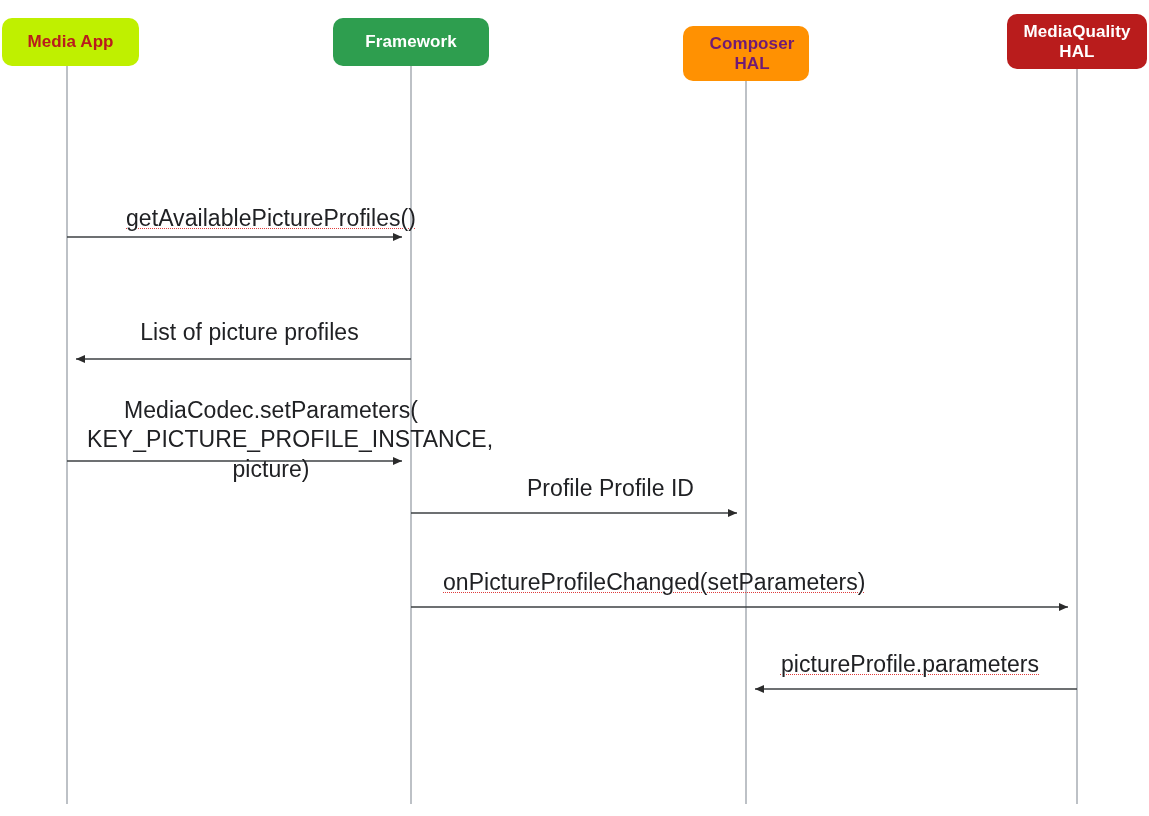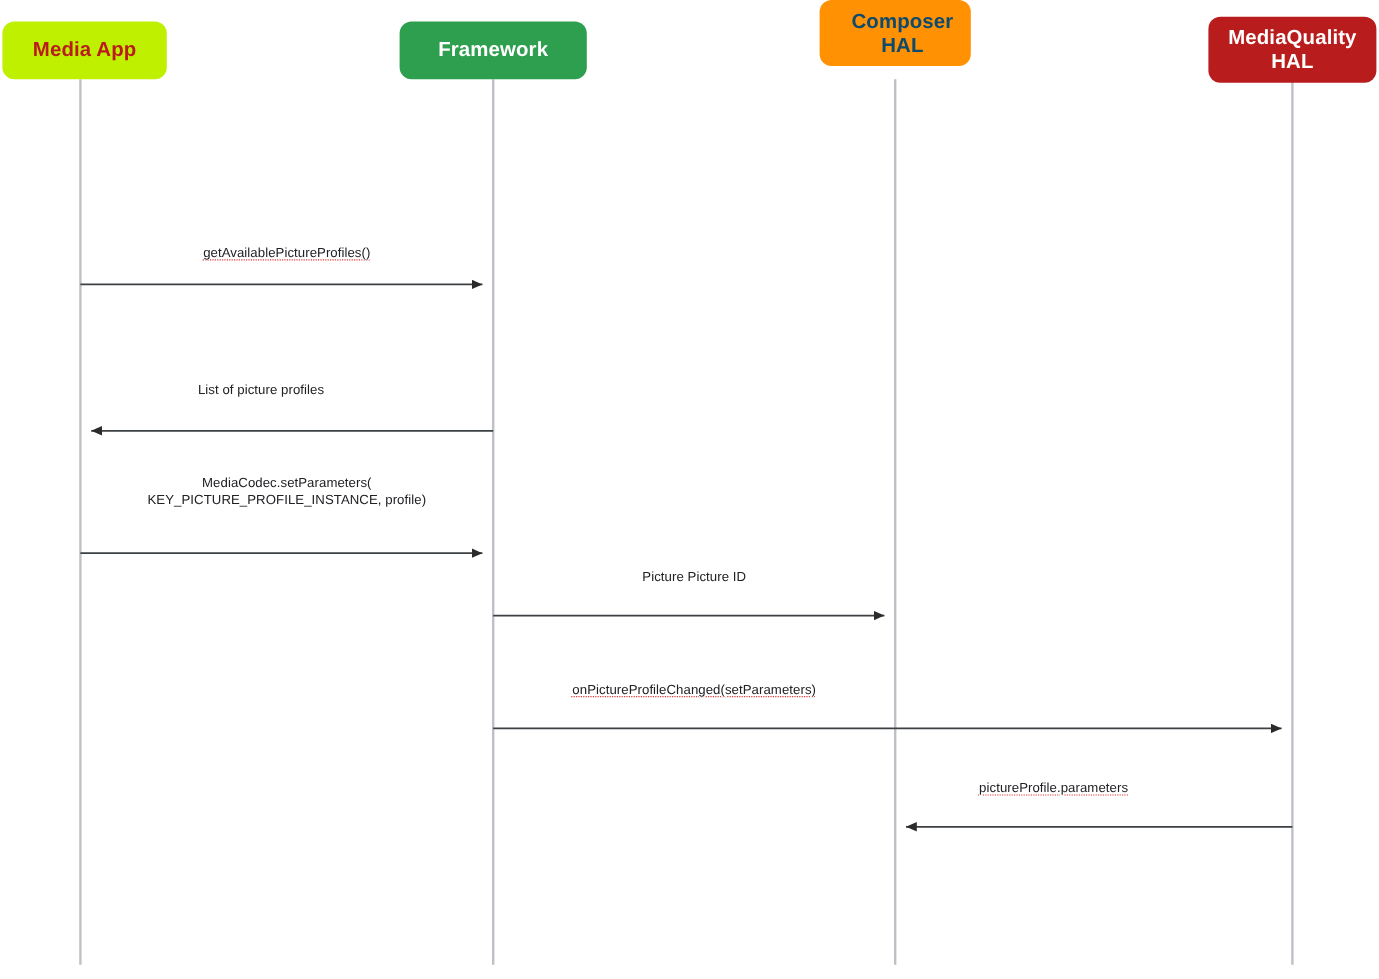--- a/index.html
+++ b/index.html
@@ -35,26 +35,27 @@
     justify-content: center;
     text-align: center;
     font-weight: bold;
     font-size: 17px;
     line-height: 1.15;
     letter-spacing: 0.1px;
     white-space: pre-line;
   }
   .msg-label {
     position: absolute;
-    font-size: 11px;
+    font-size: 23px;
     color: #202124;
     text-align: center;
     line-height: 1.28;
     white-space: pre-line;
     letter-spacing: 0.05px;
+    margin-left: 32px;
   }
   .msg-label.spell {
     text-decoration: underline;
     text-decoration-style: dotted;
     text-decoration-color: #e03b3b;
     text-decoration-thickness: 1px;
     text-underline-offset: 2px;
   }
 </style>
 </head>
@@ -83,28 +84,28 @@
         <line x1="67" x2="402" y1="461" y2="461" stroke="#3C4043" stroke-width="1.4" marker-end="url(#arrowRight)"></line>
         <line x1="411" x2="737" y1="513" y2="513" stroke="#3C4043" stroke-width="1.4" marker-end="url(#arrowRight)"></line>
         <line x1="411" x2="1068" y1="607" y2="607" stroke="#3C4043" stroke-width="1.4" marker-end="url(#arrowRight)"></line>
         <line x1="1077" x2="755" y1="689" y2="689" stroke="#3C4043" stroke-width="1.4" marker-end="url(#arrowLeft)"></line>
       </g>
   </svg>
 
   <div id="actors-container">
       <div class="actor-box" style="left: 2px; top: 18px; width: 137px; height: 48px; background: rgb(191, 240, 0); color: #b91c1c;">Media App</div>
       <div class="actor-box" style="left: 333px; top: 18px; width: 156px; height: 48px; background: rgb(46, 158, 79); color: rgb(255, 255, 255);">Framework</div>
-      <div class="actor-box" style="left: 683px; top: 0; width: 126px; height: 55px; background: rgb(255, 145, 2); color: #0c4a6e; padding-left: 12px;">Composer
+      <div class="actor-box" style="left: 683px; top: 26px; width: 126px; height: 55px; background: rgb(255, 145, 2); color: #701a75; padding-left: 12px;">Composer
 HAL</div>
       <div class="actor-box" style="left: 1007px; top: 14px; width: 140px; height: 55px; background: #b91c1c; color: rgb(255, 255, 255);">MediaQuality
 HAL</div>
     </div>
   <div id="labels-container">
       <div class="msg-label spell" style="left: 67px; top: 204px; width: 344px;">getAvailablePictureProfiles()</div>
       <div class="msg-label" style="left: 67px; top: 318px; width: 301px;">List of picture profiles</div>
       <div class="msg-label" style="left: 55px; top: 396px; width: 368px;">MediaCodec.setParameters(
-KEY_PICTURE_PROFILE_INSTANCE, profile)</div>
-      <div class="msg-label" style="left: 411px; top: 474px; width: 335px;">Picture Picture ID</div>
+KEY_PICTURE_PROFILE_INSTANCE, picture)</div>
+      <div class="msg-label" style="left: 411px; top: 474px; width: 335px;">Profile Profile ID</div>
       <div class="msg-label spell" style="left: 411px; top: 568px; width: 335px;">onPictureProfileChanged(setParameters)</div>
       <div class="msg-label spell" style="left: 746px; top: 650px; width: 264px;">pictureProfile.parameters</div>
     </div>
 
 </div>
 
 </body></html>

